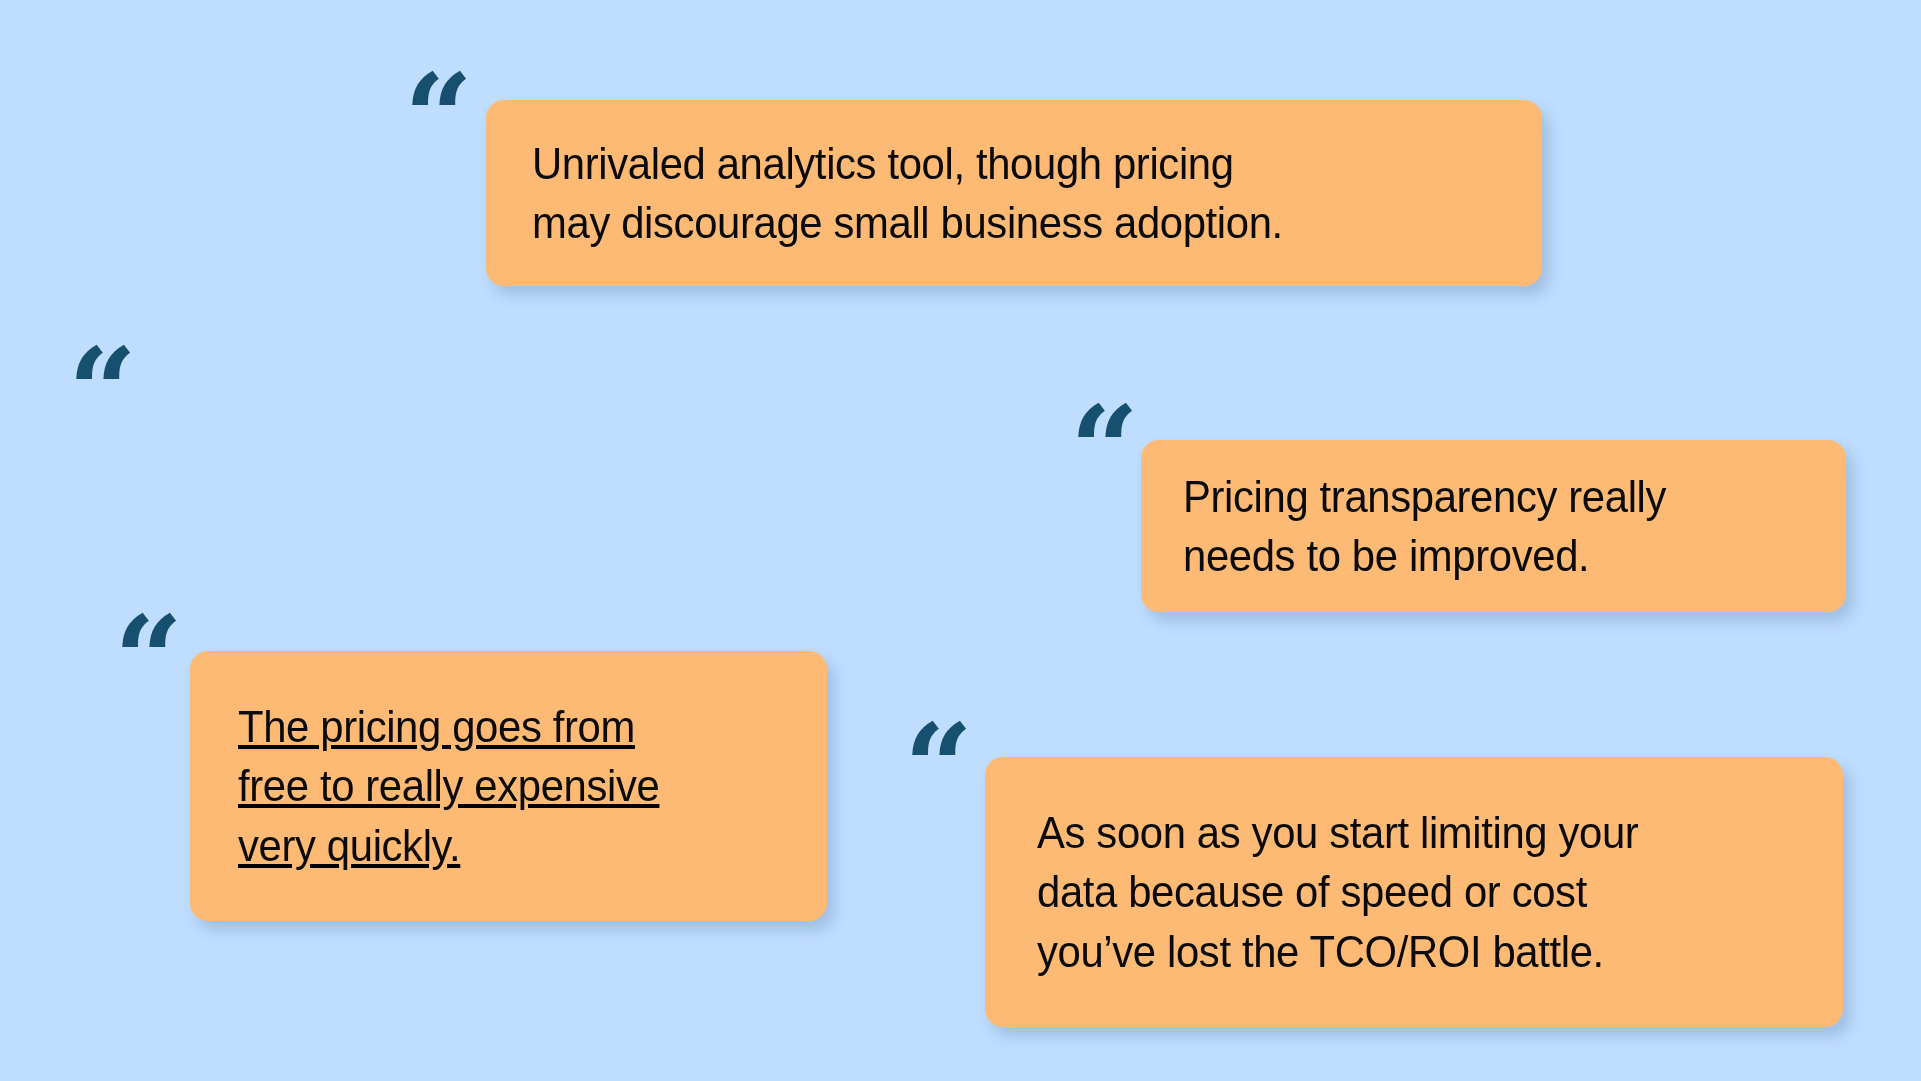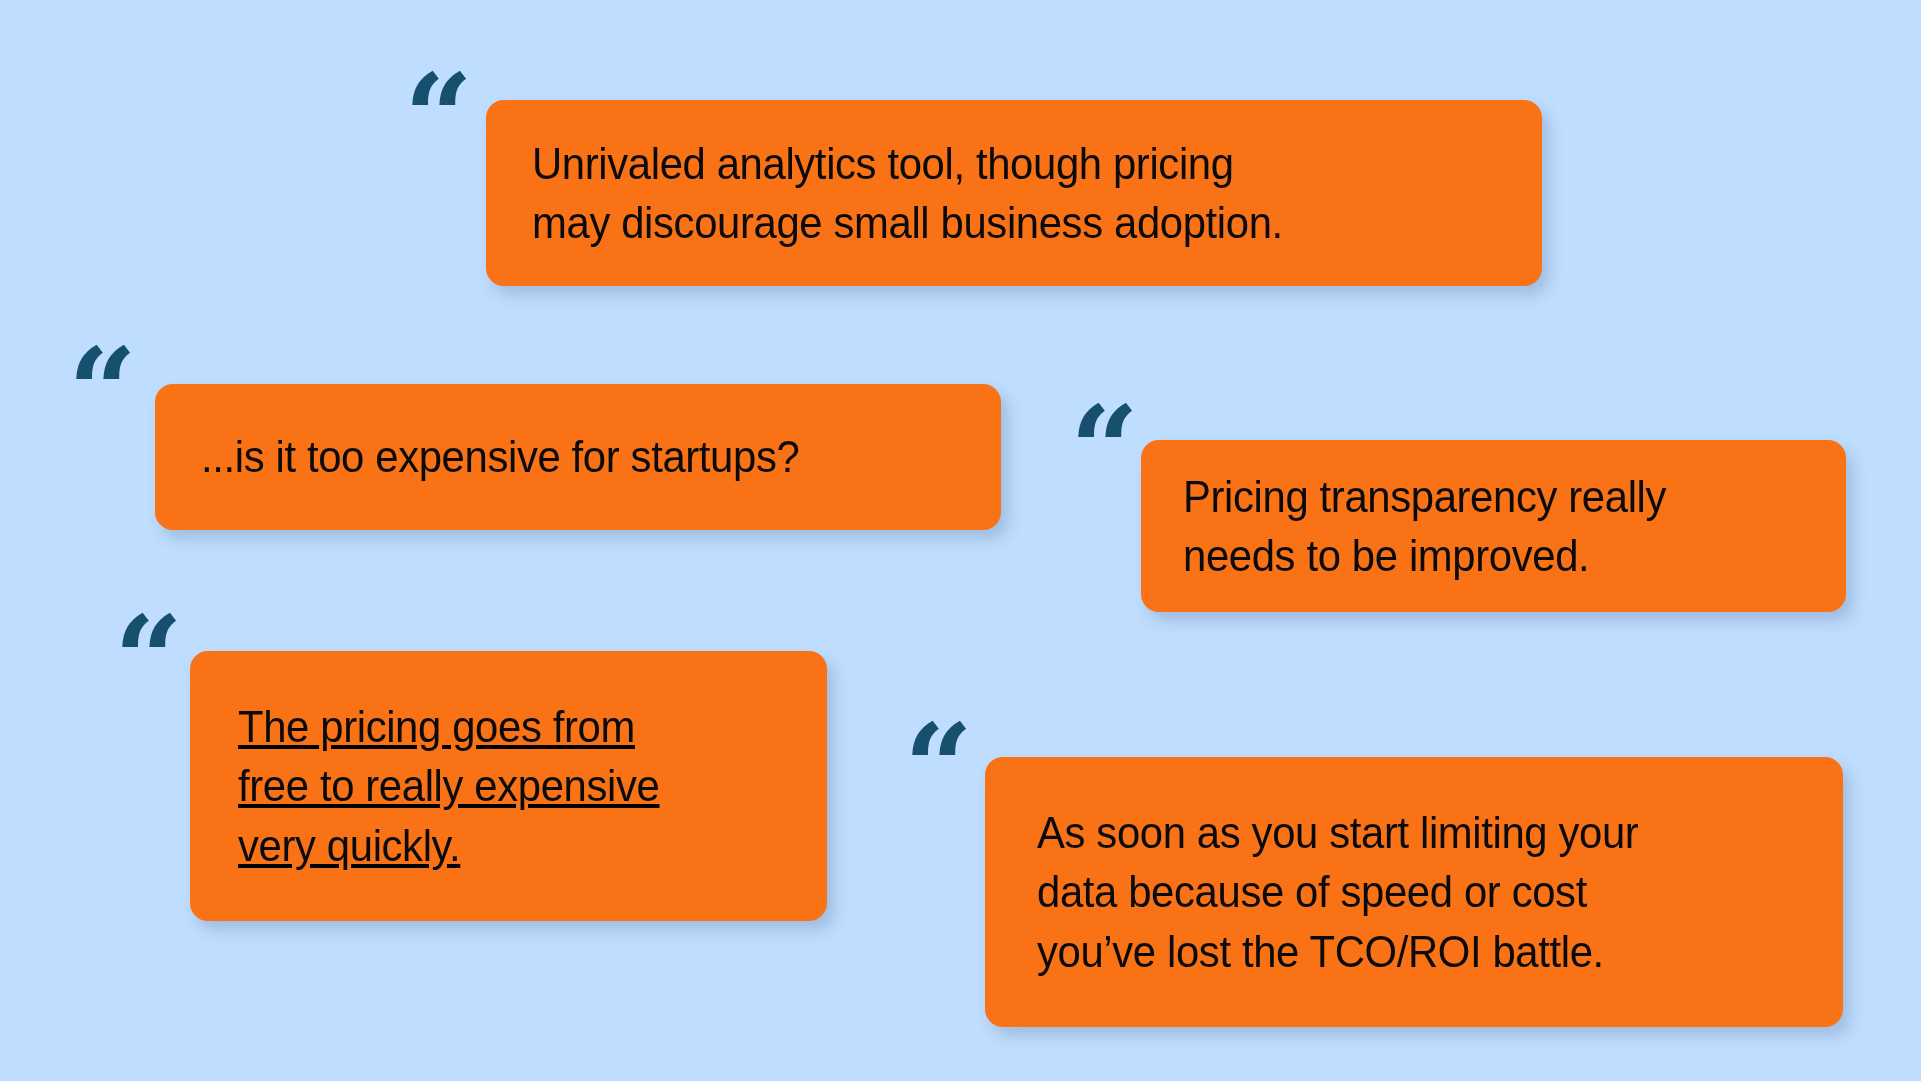--- a/index.html
+++ b/index.html
@@ -33,21 +33,21 @@
     color:#16506e;
     font-family:"DejaVu Serif", serif;
     font-weight:700;
     line-height:1;
     user-select:none;
     letter-spacing:-2px;
   }
 
   .quote-card {
     position:absolute;
-    background:#f97316;
+    background:#fdba74;
     border-radius:18px;
     box-shadow:7px 9px 14px rgba(88,120,160,0.30);
     display:flex;
     align-items:center;
   }
 
   .quote-text {
     color:#0b0b0d;
     font-family:"Liberation Sans", sans-serif;
     font-weight:400;
@@ -110,23 +110,20 @@
   <div class="quote-item" id="item-1">
     <span class="quote-mark">“</span>
     <div class="quote-card">
       <p class="quote-text">Unrivaled analytics tool, though pricing
 may discourage small business adoption.</p>
     </div>
   </div>
 
   <div class="quote-item" id="item-2">
     <span class="quote-mark">“</span>
-    <div class="quote-card">
-      <p class="quote-text">...is it too expensive for startups?</p>
-    </div>
   </div>
 
   <div class="quote-item" id="item-3">
     <span class="quote-mark">“</span>
     <div class="quote-card">
       <p class="quote-text">Pricing transparency really
 needs to be improved.</p>
     </div>
   </div>
 

